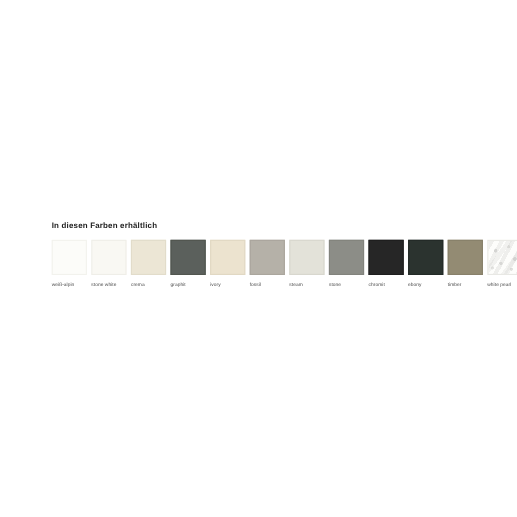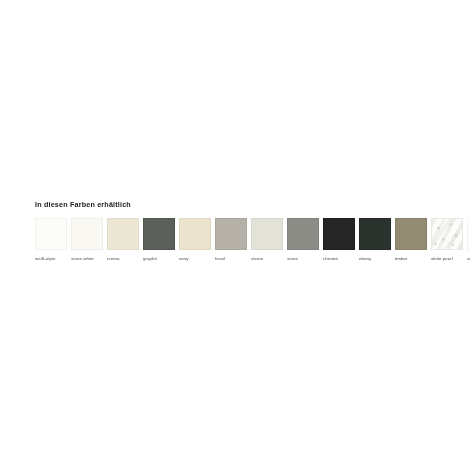--- a/index.html
+++ b/index.html
@@ -19,21 +19,21 @@
   #page {
     position: relative;
     width: 470px;
     height: 470px;
     background: #ffffff;
   }
 
   
   .color-section {
     position: absolute;
-    left: 4px;
+    left: 16px;
     top: 200px;
     width: 376px;
     padding-left: 28px;
   }
 
   .section-heading {
     font-size: 7.2px;
     font-weight: bold;
     letter-spacing: 0.18px;
     color: #1c1c1c;

